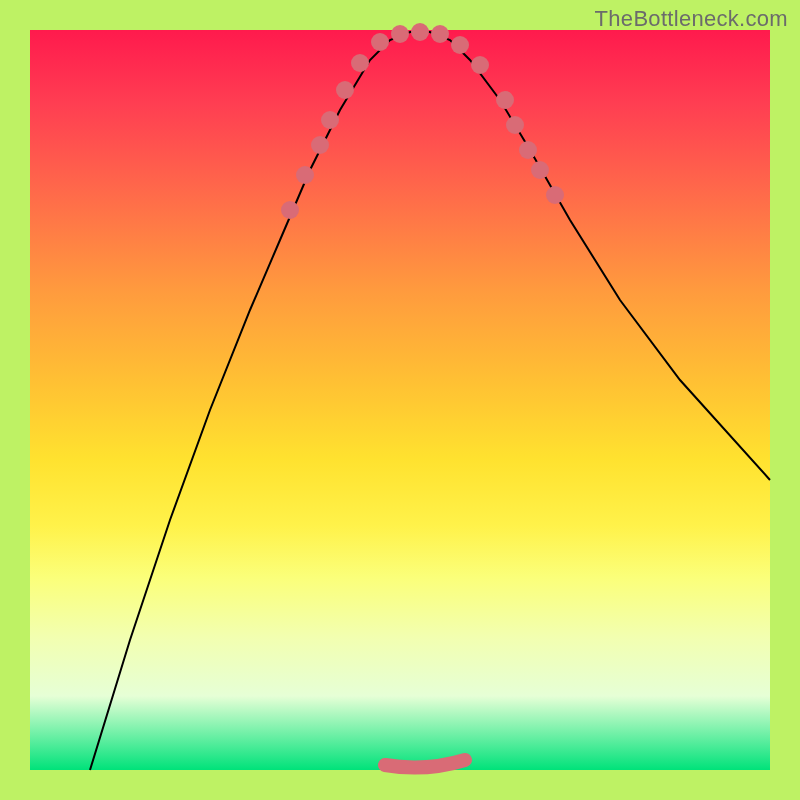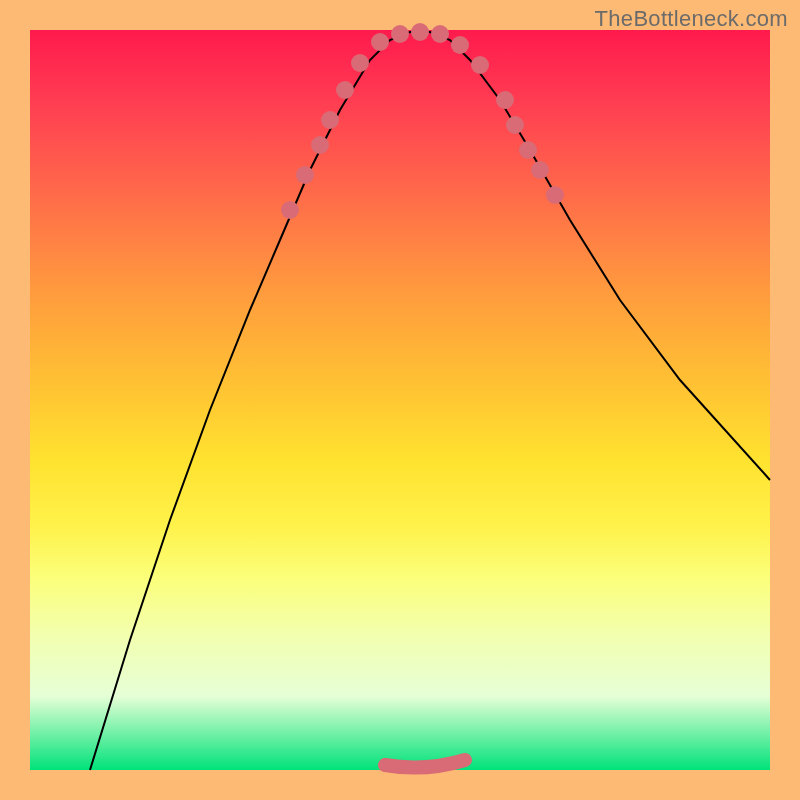--- a/index.html
+++ b/index.html
@@ -10,21 +10,21 @@
     background: #000;
     overflow: hidden;
     font-family: Arial, Helvetica, sans-serif;
   }
   .frame {
     position: absolute;
     left: 0;
     top: 0;
     width: 800px;
     height: 800px;
-    background: #fdba74;
+    background: #bef264;
   }
   .plot {
     position: absolute;
     left: 30px;
     top: 30px;
     width: 740px;
     height: 740px;
     background: linear-gradient(
       to bottom,
       #ff1a4d 0%,

